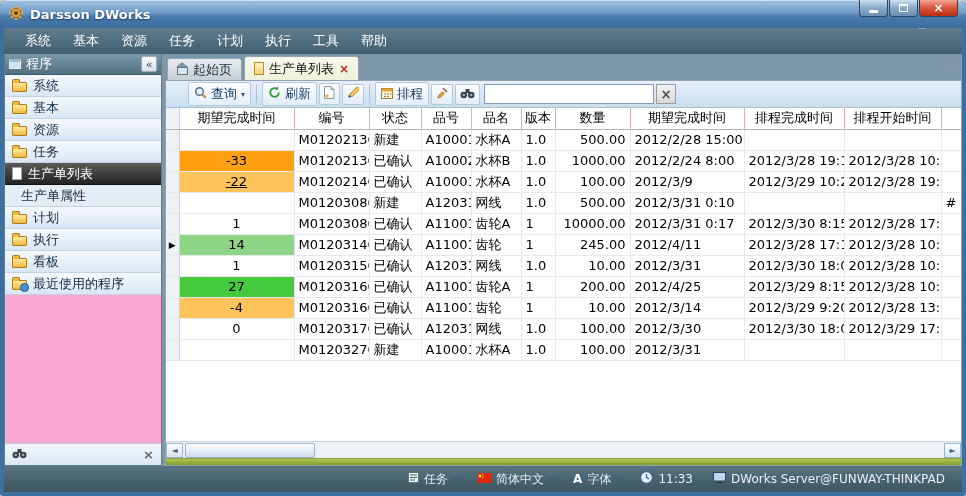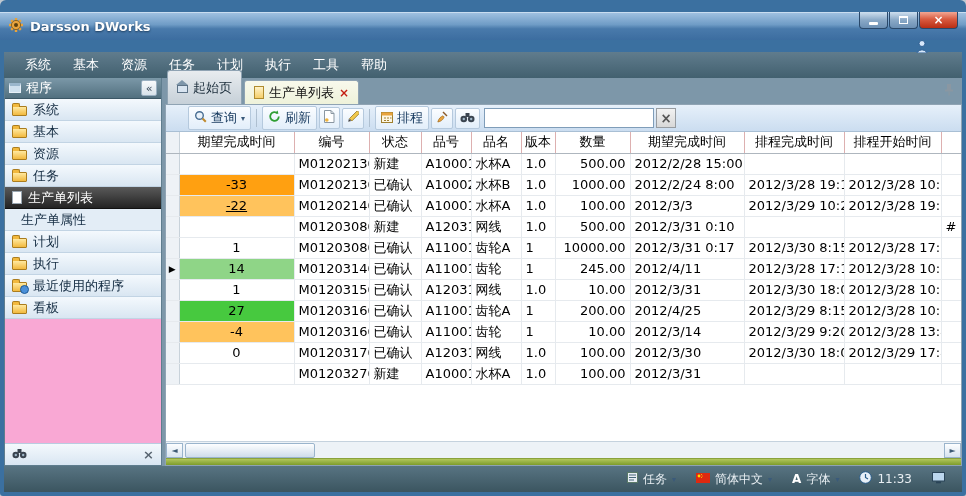--- a/index.html
+++ b/index.html
@@ -3,21 +3,21 @@
 <meta charset="utf-8">
 <style>
   * { margin:0; padding:0; box-sizing:border-box; }
   html,body { width:966px; height:496px; background:#c0c8d0; }
   body { font-family:"DejaVu Sans","Liberation Sans",sans-serif; font-size:13px; }
 
   .window{ width:966px; height:496px; background:#3b70a0; display:flex; flex-direction:column;
            border-radius:6px 6px 3px 3px; overflow:hidden; padding:0 4px 4px; }
 
   
-  .titlebar{ position:relative; height:28px; margin:12px -4px; flex:0 0 28px;
+  .titlebar{ position:relative; height:28px; margin:0 -4px; flex:0 0 28px;
     background:linear-gradient(180deg,#a3c3e2 0%,#6f9cc6 45%,#497aab 60%,#3c6da0 100%);
     display:flex; align-items:center; padding:0 8px; box-shadow:inset 0 1px 0 #c9ddf0; }
   .titlebar .title{ color:#fff; font-weight:bold; font-size:13px; margin-left:6px; text-shadow:0 1px 2px #1d3c5c; }
   .winbtns{ position:absolute; top:0; right:8px; display:flex; gap:1px; }
   .wbtn{ width:29px; height:17px; border:1px solid #29486a; border-top:none; border-radius:0 0 4px 4px;
     background:linear-gradient(#cfe0ef,#8aa9c7 50%,#6c90b4); display:flex; align-items:center; justify-content:center;
     color:#fff; cursor:pointer; }
   .wbtn.close{ width:39px; background:linear-gradient(#f2a793,#d95b40 45%,#b92e14); font-weight:bold; font-size:12px; }
   .glyph-min{ width:9px; height:3px; background:#fff; margin-top:7px; border-radius:1px; }
   .glyph-max{ width:9px; height:8px; border:1px solid #fff; border-top:2px solid #fff; }
@@ -53,21 +53,21 @@
   .ic-recent::after{ content:""; position:absolute; right:-3px; bottom:-3px; width:7px; height:7px;
     border-radius:50%; background:#4a90d9; border:1px solid #1d5a96; }
   .ic-page{ width:10px; height:13px; background:#fff; border:1px solid #9aa7b2; flex:0 0 auto; }
   .side-find{ height:22px; flex:0 0 22px; display:flex; align-items:center; padding:0 7px;
     background:linear-gradient(#f4f9fd,#d9e6f2); border-top:1px solid #b9cce0; }
   .find-x{ margin-left:auto; color:#5a6672; font-weight:bold; cursor:pointer; }
 
   
   .main{ flex:1; margin-left:3px; display:flex; flex-direction:column; min-width:0; }
   .tabstrip{ height:26px; flex:0 0 26px; display:flex; align-items:flex-end; padding-left:2px; gap:2px; }
-  .tab{ height:34px; display:flex; align-items:center; gap:5px; padding:0 9px;
+  .tab{ height:22px; display:flex; align-items:center; gap:5px; padding:0 9px;
     background:linear-gradient(#e8ecef,#c6d0d8); border:1px solid #8fa3b3; border-bottom:none;
     border-radius:3px 3px 0 0; color:#20323f; cursor:pointer; }
   .tab.active{ height:24px; background:linear-gradient(#f8f9ec,#eef2da); color:#111; }
   .tab-x{ color:#c41e12; font-weight:bold; font-size:12px; cursor:pointer; }
   .ic-home{ position:relative; width:11px; height:8px; margin-top:3px; background:#d8e4f0; border:1px solid #5c7286; }
   .ic-home::before{ content:""; position:absolute; top:-6px; left:-2px; border-left:6px solid transparent;
     border-right:6px solid transparent; border-bottom:5px solid #7e96aa; }
   .ic-tabdoc{ width:10px; height:13px; background:linear-gradient(#fff3c8,#f5cf6a); border:1px solid #b08c2e; }
   .pin{ margin-left:auto; margin-right:8px; align-self:center; cursor:pointer; }
 
@@ -198,26 +198,26 @@
           </div>
           <div class="side-item">
             <span class="ic-folder"></span>
             <span>计划</span>
           </div>
           <div class="side-item">
             <span class="ic-folder"></span>
             <span>执行</span>
           </div>
           <div class="side-item">
+            <span class="ic-folder"></span>
+            <span>看板</span>
+          </div>
+          <div class="side-item">
             <span class="ic-recent"></span>
             <span>最近使用的程序</span>
-          </div>
-          <div class="side-item">
-            <span class="ic-folder"></span>
-            <span>看板</span>
           </div>
         </div>
       <div class="side-find">
         <span><svg width="15" height="11" viewBox="0 0 15 11">
               <rect x="5.5" y="1" width="4" height="4" fill="#3a4450"></rect>
               <circle cx="3.8" cy="7" r="3.3" fill="#3a4450"></circle>
               <circle cx="11.2" cy="7" r="3.3" fill="#3a4450"></circle>
               <circle cx="3.8" cy="7" r="1.2" fill="#9fb6c8"></circle>
               <circle cx="11.2" cy="7" r="1.2" fill="#9fb6c8"></circle>
             </svg></span>
@@ -368,21 +368,21 @@
                 </tr>
                 <tr>
                   <td class="ind"></td>
                   <td class="diff" style="background: rgb(255, 195, 92); text-decoration: underline;">-22</td>
                   <td>M012021401</td>
                   <td>已确认</td>
                   <td>A10001</td>
                   <td>水杯A</td>
                   <td>1.0</td>
                   <td class="num">100.00</td>
-                  <td>2012/3/3</td>
+                  <td>2012/3/9</td>
                   <td>2012/3/29 10:20</td>
                   <td>2012/3/28 19:10</td>
                   <td></td>
                 </tr>
                 <tr>
                   <td class="ind"></td>
                   <td class="diff"></td>
                   <td>M012030801</td>
                   <td>新建</td>
                   <td>A12031</td>
@@ -538,16 +538,17 @@
             <circle cx="6.5" cy="6.5" r="5.8" fill="#e8f0f8" stroke="#2a5d8a"></circle>
             <path d="M6.5 3v3.5L9 8" stroke="#2a5d8a" fill="none" stroke-width="1.2"></path>
           </svg></span>
       <span>11:33</span>
     </div>
     <div class="sitem">
       <span><svg width="13" height="12" viewBox="0 0 13 12">
             <rect x="0.5" y="0.5" width="12" height="8.5" fill="#bcd7ee" stroke="#2a4458"></rect>
             <rect x="4" y="9.5" width="5" height="1.8" fill="#2a4458"></rect>
           </svg></span>
+      <span>DWorks Server@FUNWAY-THINKPAD</span>
     </div>
   </div>
 
 </div>
 
 </body></html>

